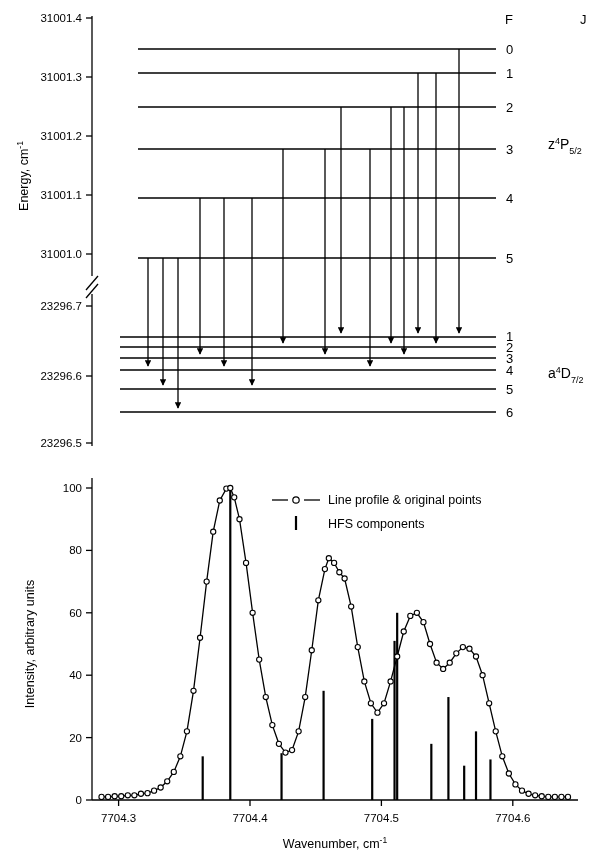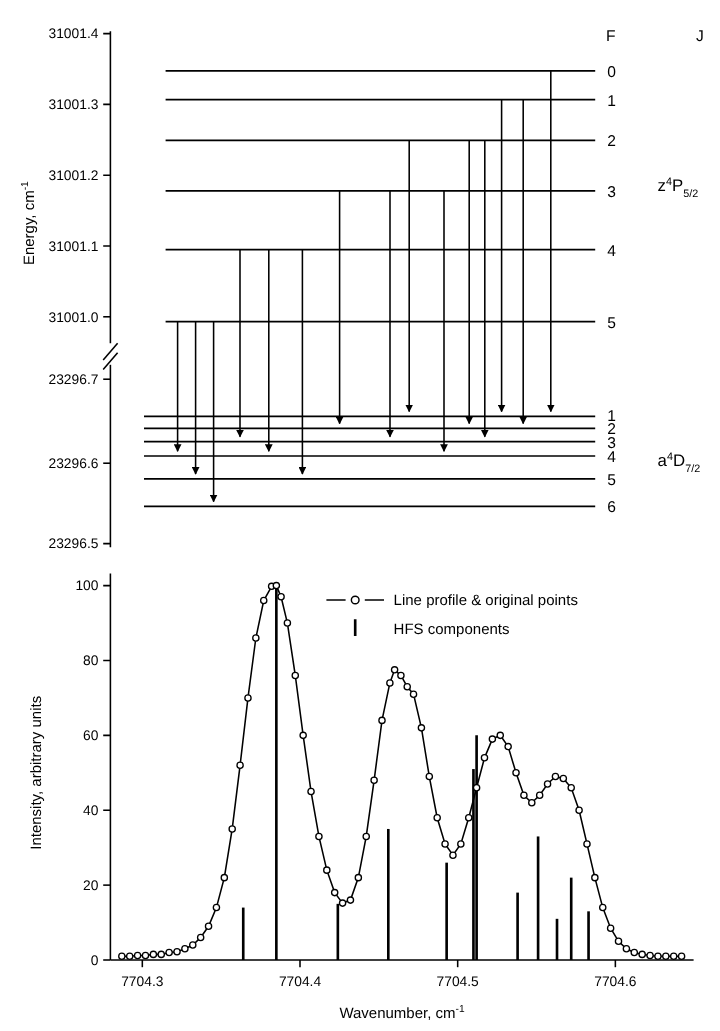--- a/index.html
+++ b/index.html
@@ -18,21 +18,21 @@
   .page {
     position: relative;
     width: 600px;
     height: 859px;
   }
   .panel {
     position: absolute;
     left: 0;
     width: 600px;
   }
-  #panel-top { top: 16px; height: 460px; }
+  #panel-top { top: 6px; height: 460px; }
   #panel-bottom { top: 460px; height: 399px; }
 
   svg { display: block; }
 
   text {
     font-family: "Liberation Sans", sans-serif;
     fill: #000000;
   }
   .tick-label { font-size: 11.5px; }
   .axis-title { font-size: 12.5px; }

